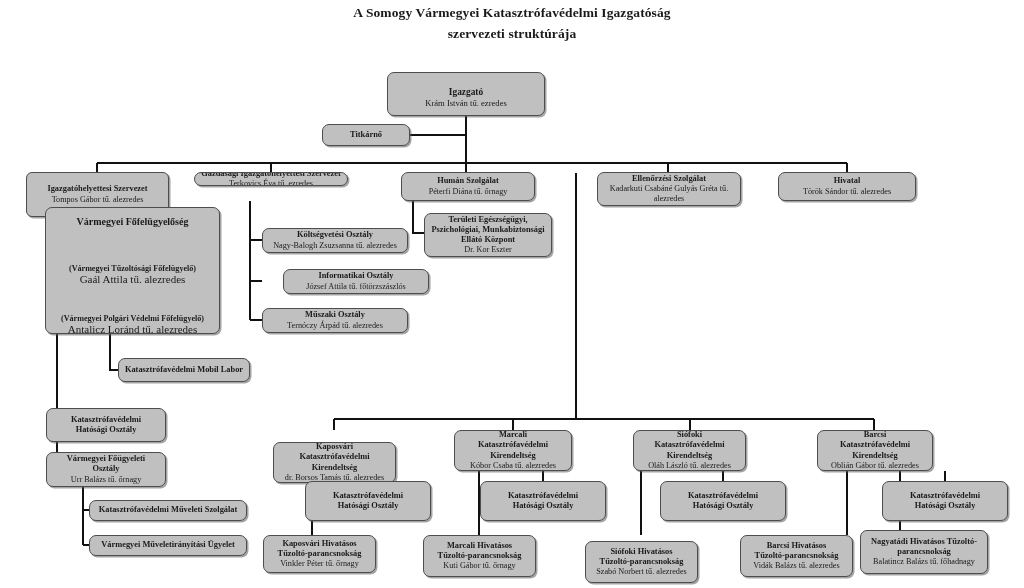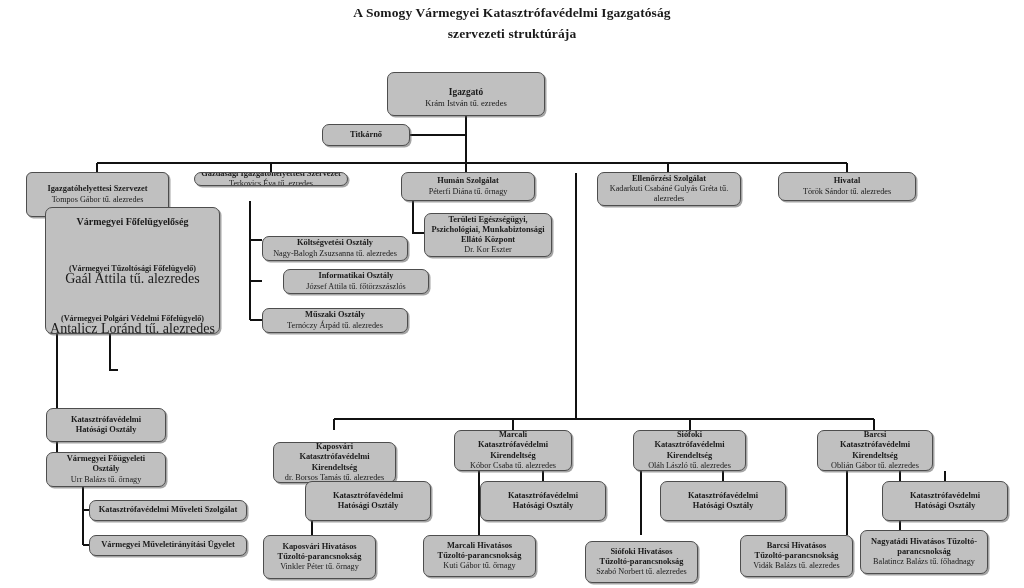--- a/index.html
+++ b/index.html
@@ -73,21 +73,21 @@
   #node-fofelugyeloseg { justify-content: flex-start; padding-top: 8px; }
   #node-fofelugyeloseg .ttl { font-size: 10px; margin-bottom: 8px; }
   #node-fofelugyeloseg .grp { margin-bottom: 1px; margin-top: 28px; }
   #node-fofelugyeloseg .role {
     font-weight: bold;
     font-size: 8.1px;
     line-height: 10.4px;
   }
   #node-fofelugyeloseg .person {
     font-weight: normal;
-    font-size: 14px;
+    font-size: 11px;
     line-height: 10.4px;
   }
 </style>
 </head>
 <body>
 
 <div id="chart-root">
 
   <div id="title-block">
     <div>A Somogy Vármegyei Katasztrófavédelmi Igazgatóság</div>
@@ -203,21 +203,21 @@
     <div class="grp">
       <div class="role">(Vármegyei Polgári Védelmi Főfelügyelő)</div>
       <div class="person">Antalicz Loránd tű. alezredes</div>
     </div>
     <div class="grp">
       <div class="role">(Vármegyei Iparbiztonsági Főfelügyelő)</div>
       <div class="person">Huszti Csaba tű. alezredes</div>
     </div>
   </div>
 
-  <div class="node" style="left:262px; top:236px; width:146px; height:25px;">
+  <div class="node" style="left:262px; top:228px; width:146px; height:25px;">
     <div class="ttl">Költségvetési Osztály</div>
     <div class="sub">Nagy-Balogh Zsuzsanna tű. alezredes</div>
   </div>
 
   <div class="node" style="left:262px; top:269px; width:146px; height:25px;margin-left:21px;">
     <div class="ttl">Informatikai Osztály</div>
     <div class="sub">József Attila tű. főtörzszászlós</div>
   </div>
 
   <div class="node" style="left:262px; top:308px; width:146px; height:25px;">
@@ -225,20 +225,23 @@
     <div class="sub">Ternóczy Árpád tű. alezredes</div>
   </div>
 
   <div class="node" style="left:424px; top:213px; width:128px; height:44px;">
     <div class="ttl">Területi Egészségügyi,</div>
     <div class="ttl">Pszichológiai, Munkabiztonsági</div>
     <div class="ttl">Ellátó Központ</div>
     <div class="sub">Dr. Kor Eszter</div>
   </div>
 
+  <div class="node" style="left:118px; top:358px; width:132px; height:24px;">
+    <div class="ttl">Katasztrófavédelmi Mobil Labor</div>
+  </div>
 
   <div class="node" style="left:46px; top:408px; width:120px; height:34px;">
     <div class="ttl">Katasztrófavédelmi</div>
     <div class="ttl">Hatósági Osztály</div>
   </div>
 
   <div class="node" style="left:46px; top:452px; width:120px; height:35px;">
     <div class="ttl">Vármegyei Főügyeleti</div>
     <div class="ttl">Osztály</div>
     <div class="sub">Urr Balázs tű. őrnagy</div>
@@ -255,21 +258,21 @@
   <div class="node" style="left:273px; top:442px; width:123px; height:41px;">
     <div class="ttl">Kaposvári</div>
     <div class="ttl">Katasztrófavédelmi</div>
     <div class="ttl">Kirendeltség</div>
     <div class="sub">dr. Borsos Tamás tű. alezredes</div>
   </div>
   <div class="node" style="left:305px; top:481px; width:126px; height:40px;">
     <div class="ttl">Katasztrófavédelmi</div>
     <div class="ttl">Hatósági Osztály</div>
   </div>
-  <div class="node" style="left:263px; top:535px; width:113px; height:44px;">
+  <div class="node" style="left:263px; top:535px; width:113px; height:38px;">
     <div class="ttl">Kaposvári Hivatásos</div>
     <div class="ttl">Tűzoltó-parancsnokság</div>
     <div class="sub">Vinkler Péter tű. őrnagy</div>
   </div>
 
   <div class="node" style="left:454px; top:430px; width:118px; height:41px;">
     <div class="ttl">Marcali</div>
     <div class="ttl">Katasztrófavédelmi</div>
     <div class="ttl">Kirendeltség</div>
     <div class="sub">Kóbor Csaba tű. alezredes</div>

